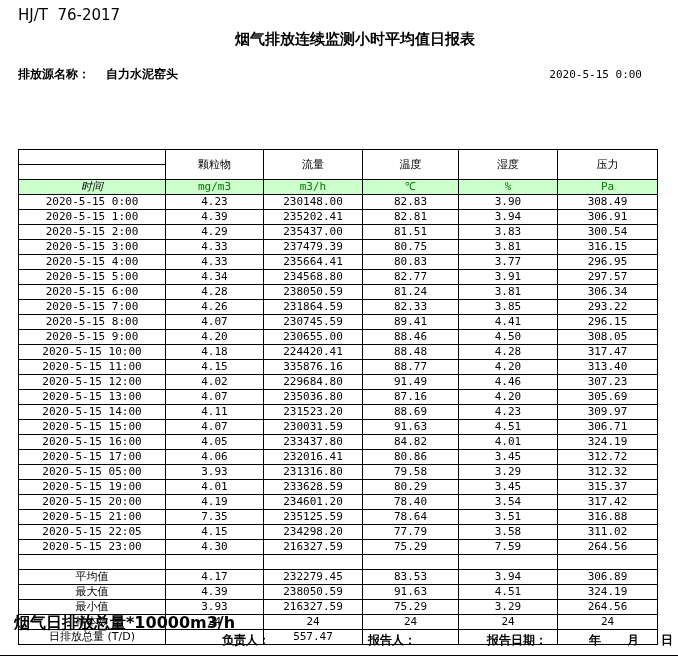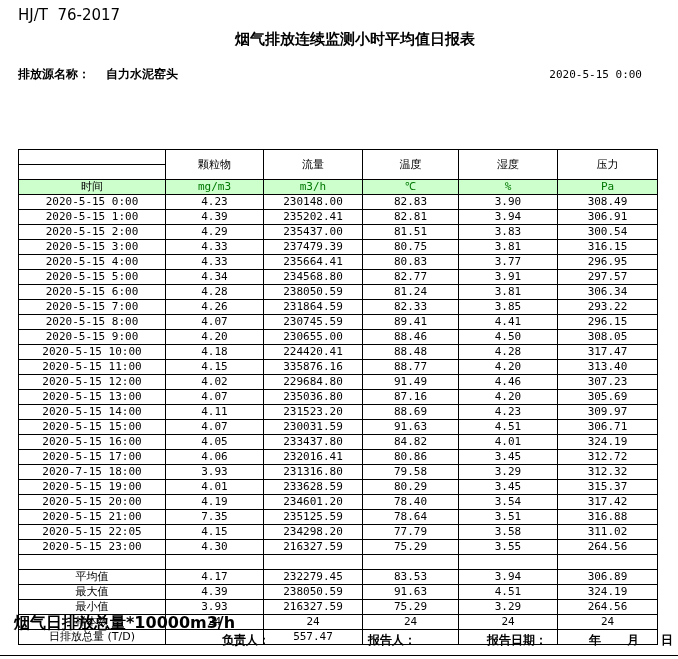--- a/index.html
+++ b/index.html
@@ -28,21 +28,21 @@
     border:1px solid #000;text-align:center;vertical-align:middle;
     padding:0;overflow:hidden;white-space:nowrap;
     font-size:11px;height:14px;line-height:14px;
   }
   tr.colhead-row td{font-size:12px;height:13px;line-height:13px;}
   td.merged-head{height:27px;line-height:27px;}
   tr.green-row td{
     background:var(--green-bg);height:15px;line-height:15px;
   }
   tr.green-row td.unit{color:var(--green-text);font-family:"DejaVu Sans Mono",monospace;}
-  tr.green-row td.time-head{font-size:12px;color:#000;}
+  tr.green-row td.time-head{font-size:12px;color:#000;font-style:italic;}
   .mono{font-family:"DejaVu Sans Mono",monospace;}
   td.cjk-label{font-family:"DejaVu Sans",sans-serif;font-size:12px;}
   tr.blank-row td{height:11px;line-height:11px;}
 
   #footer-note{left:14px;top:613px;font-size:16px;font-weight:bold;}
   #signature-line{left:0;top:632px;width:678px;height:16px;font-size:12px;font-weight:bold;}
   #signature-line span{position:absolute;top:0;white-space:nowrap;}
   #sig-unit{left:14px;}
   #sig-responsible{left:222px;}
   #sig-reporter{left:352px;margin-left:16px;}
@@ -229,21 +229,21 @@
       </tr>
       <tr>
         <td class="mono">2020-5-15 17:00</td>
         <td class="mono">4.06</td>
         <td class="mono">232016.41</td>
         <td class="mono">80.86</td>
         <td class="mono">3.45</td>
         <td class="mono">312.72</td>
       </tr>
       <tr>
-        <td class="mono">2020-7-15 18:00</td>
+        <td class="mono">2020-5-15 05:00</td>
         <td class="mono">3.93</td>
         <td class="mono">231316.80</td>
         <td class="mono">79.58</td>
         <td class="mono">3.29</td>
         <td class="mono">312.32</td>
       </tr>
       <tr>
         <td class="mono">2020-5-15 19:00</td>
         <td class="mono">4.01</td>
         <td class="mono">233628.59</td>
@@ -273,21 +273,21 @@
         <td class="mono">234298.20</td>
         <td class="mono">77.79</td>
         <td class="mono">3.58</td>
         <td class="mono">311.02</td>
       </tr>
       <tr>
         <td class="mono">2020-5-15 23:00</td>
         <td class="mono">4.30</td>
         <td class="mono">216327.59</td>
         <td class="mono">75.29</td>
-        <td class="mono">3.55</td>
+        <td class="mono">7.59</td>
         <td class="mono">264.56</td>
       </tr>
     </tbody>
   <tbody>
     <tr class="blank-row">
       <td></td>
         <td></td>
       <td></td>
         <td></td>
       <td></td>

